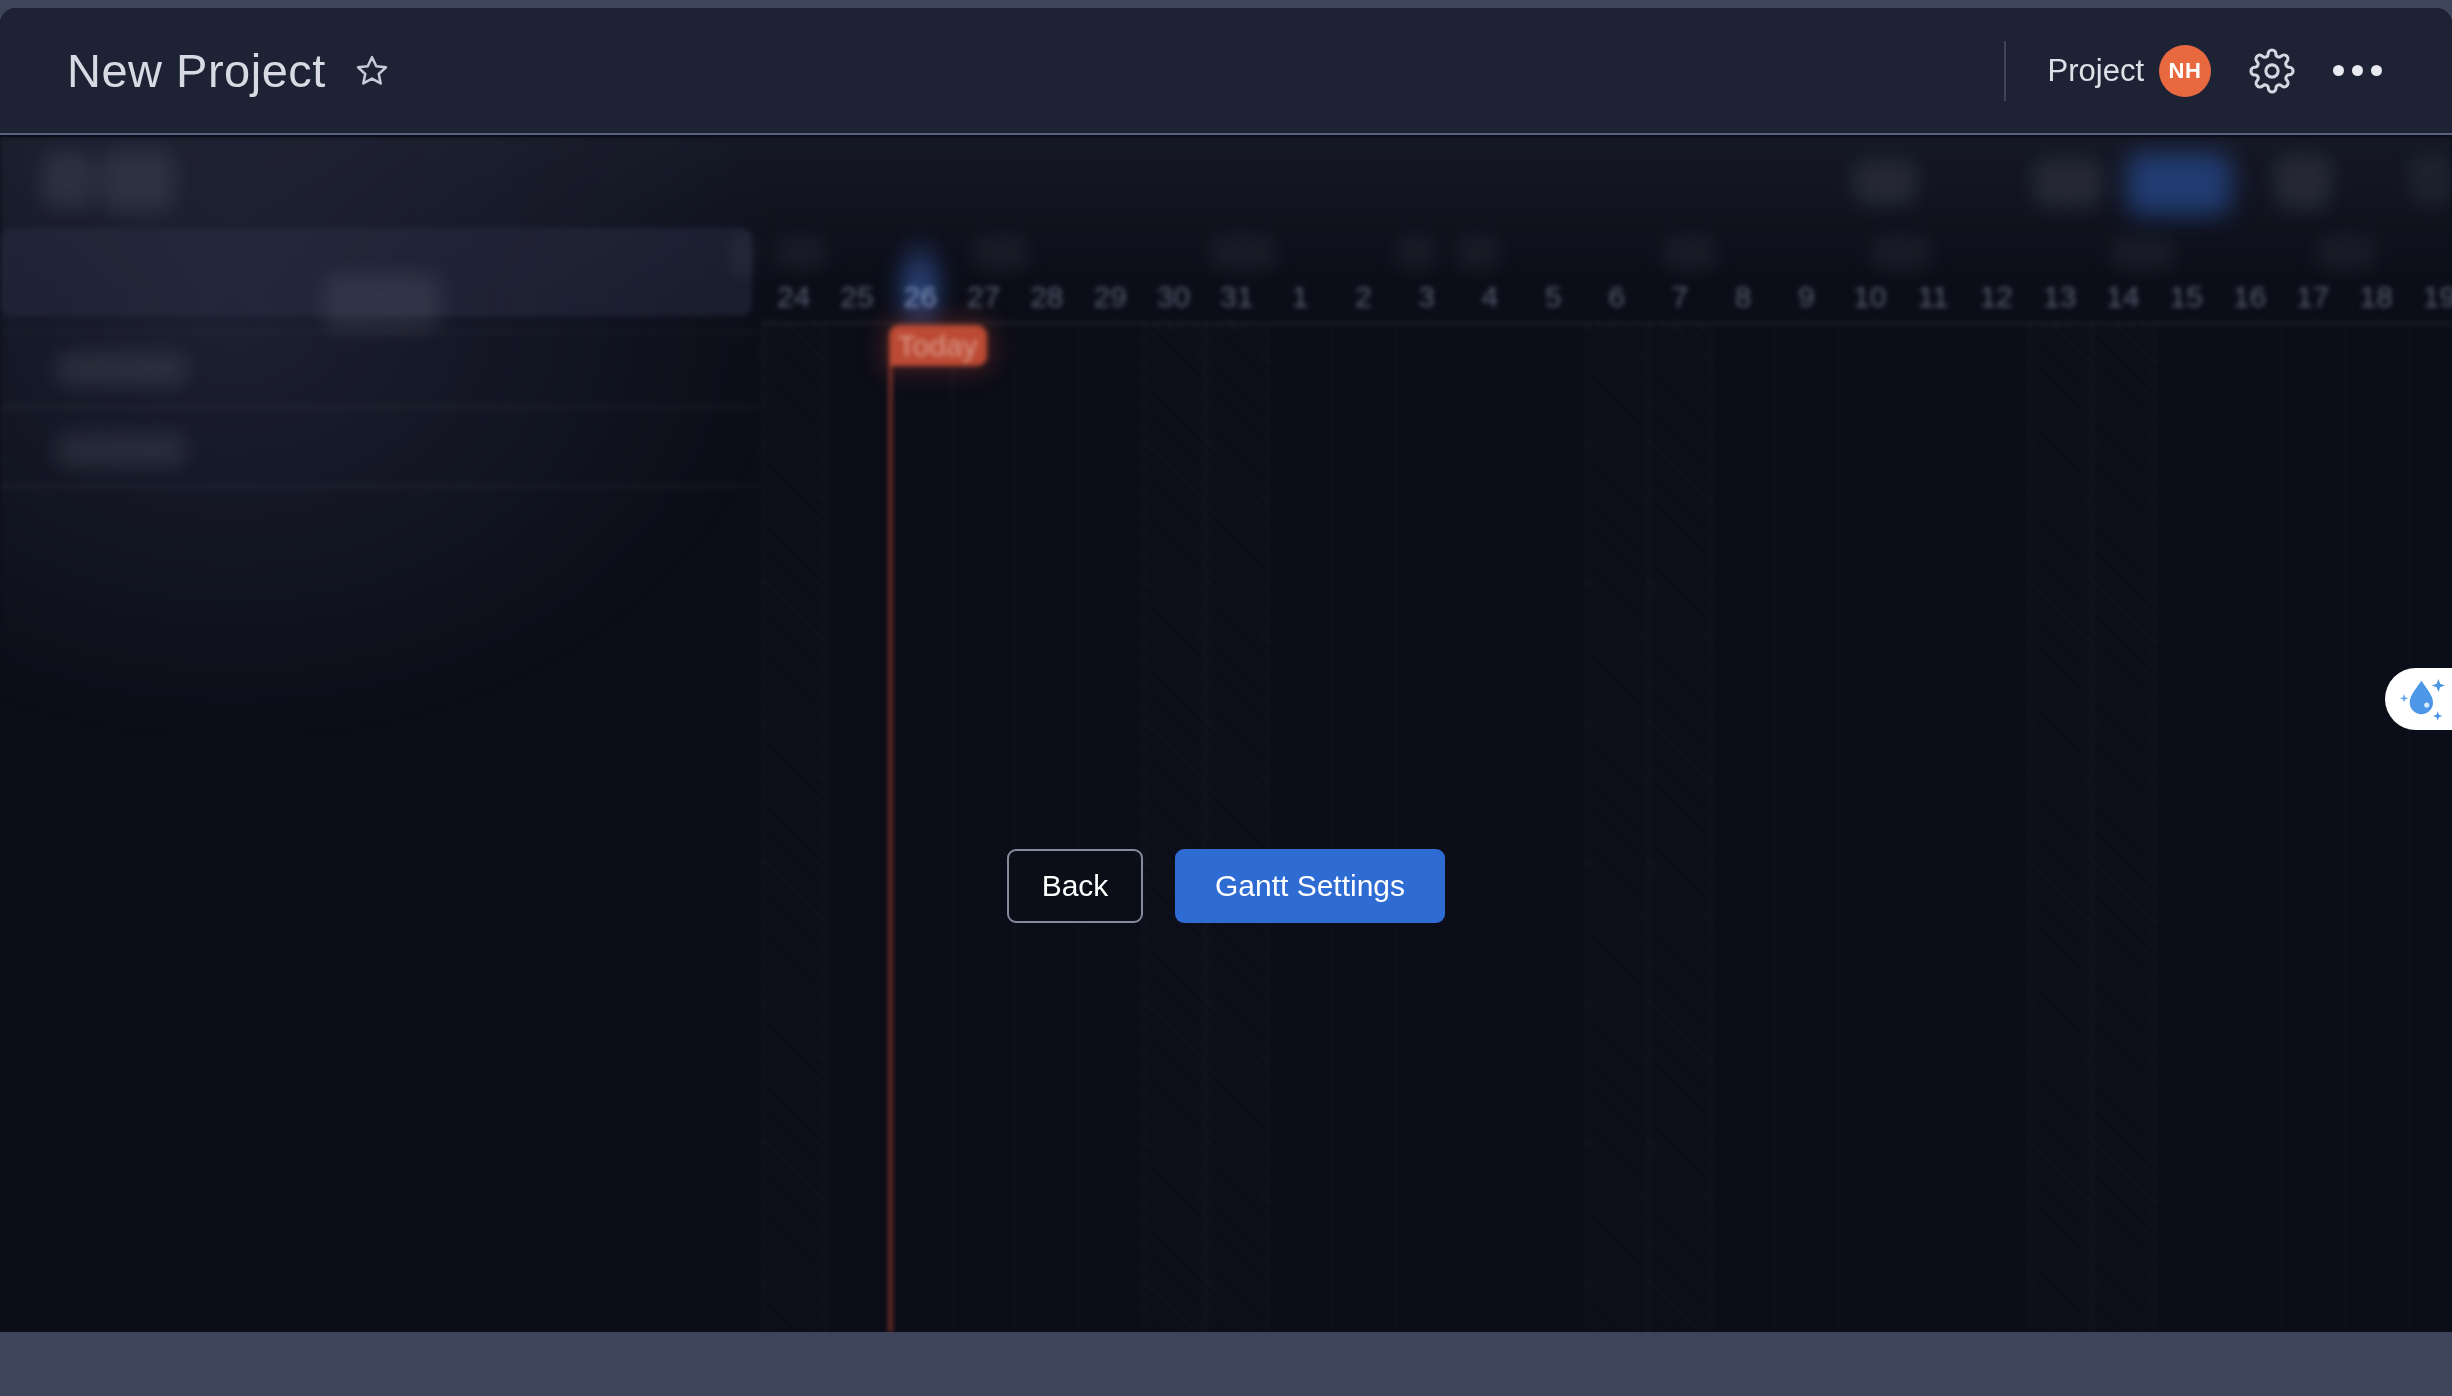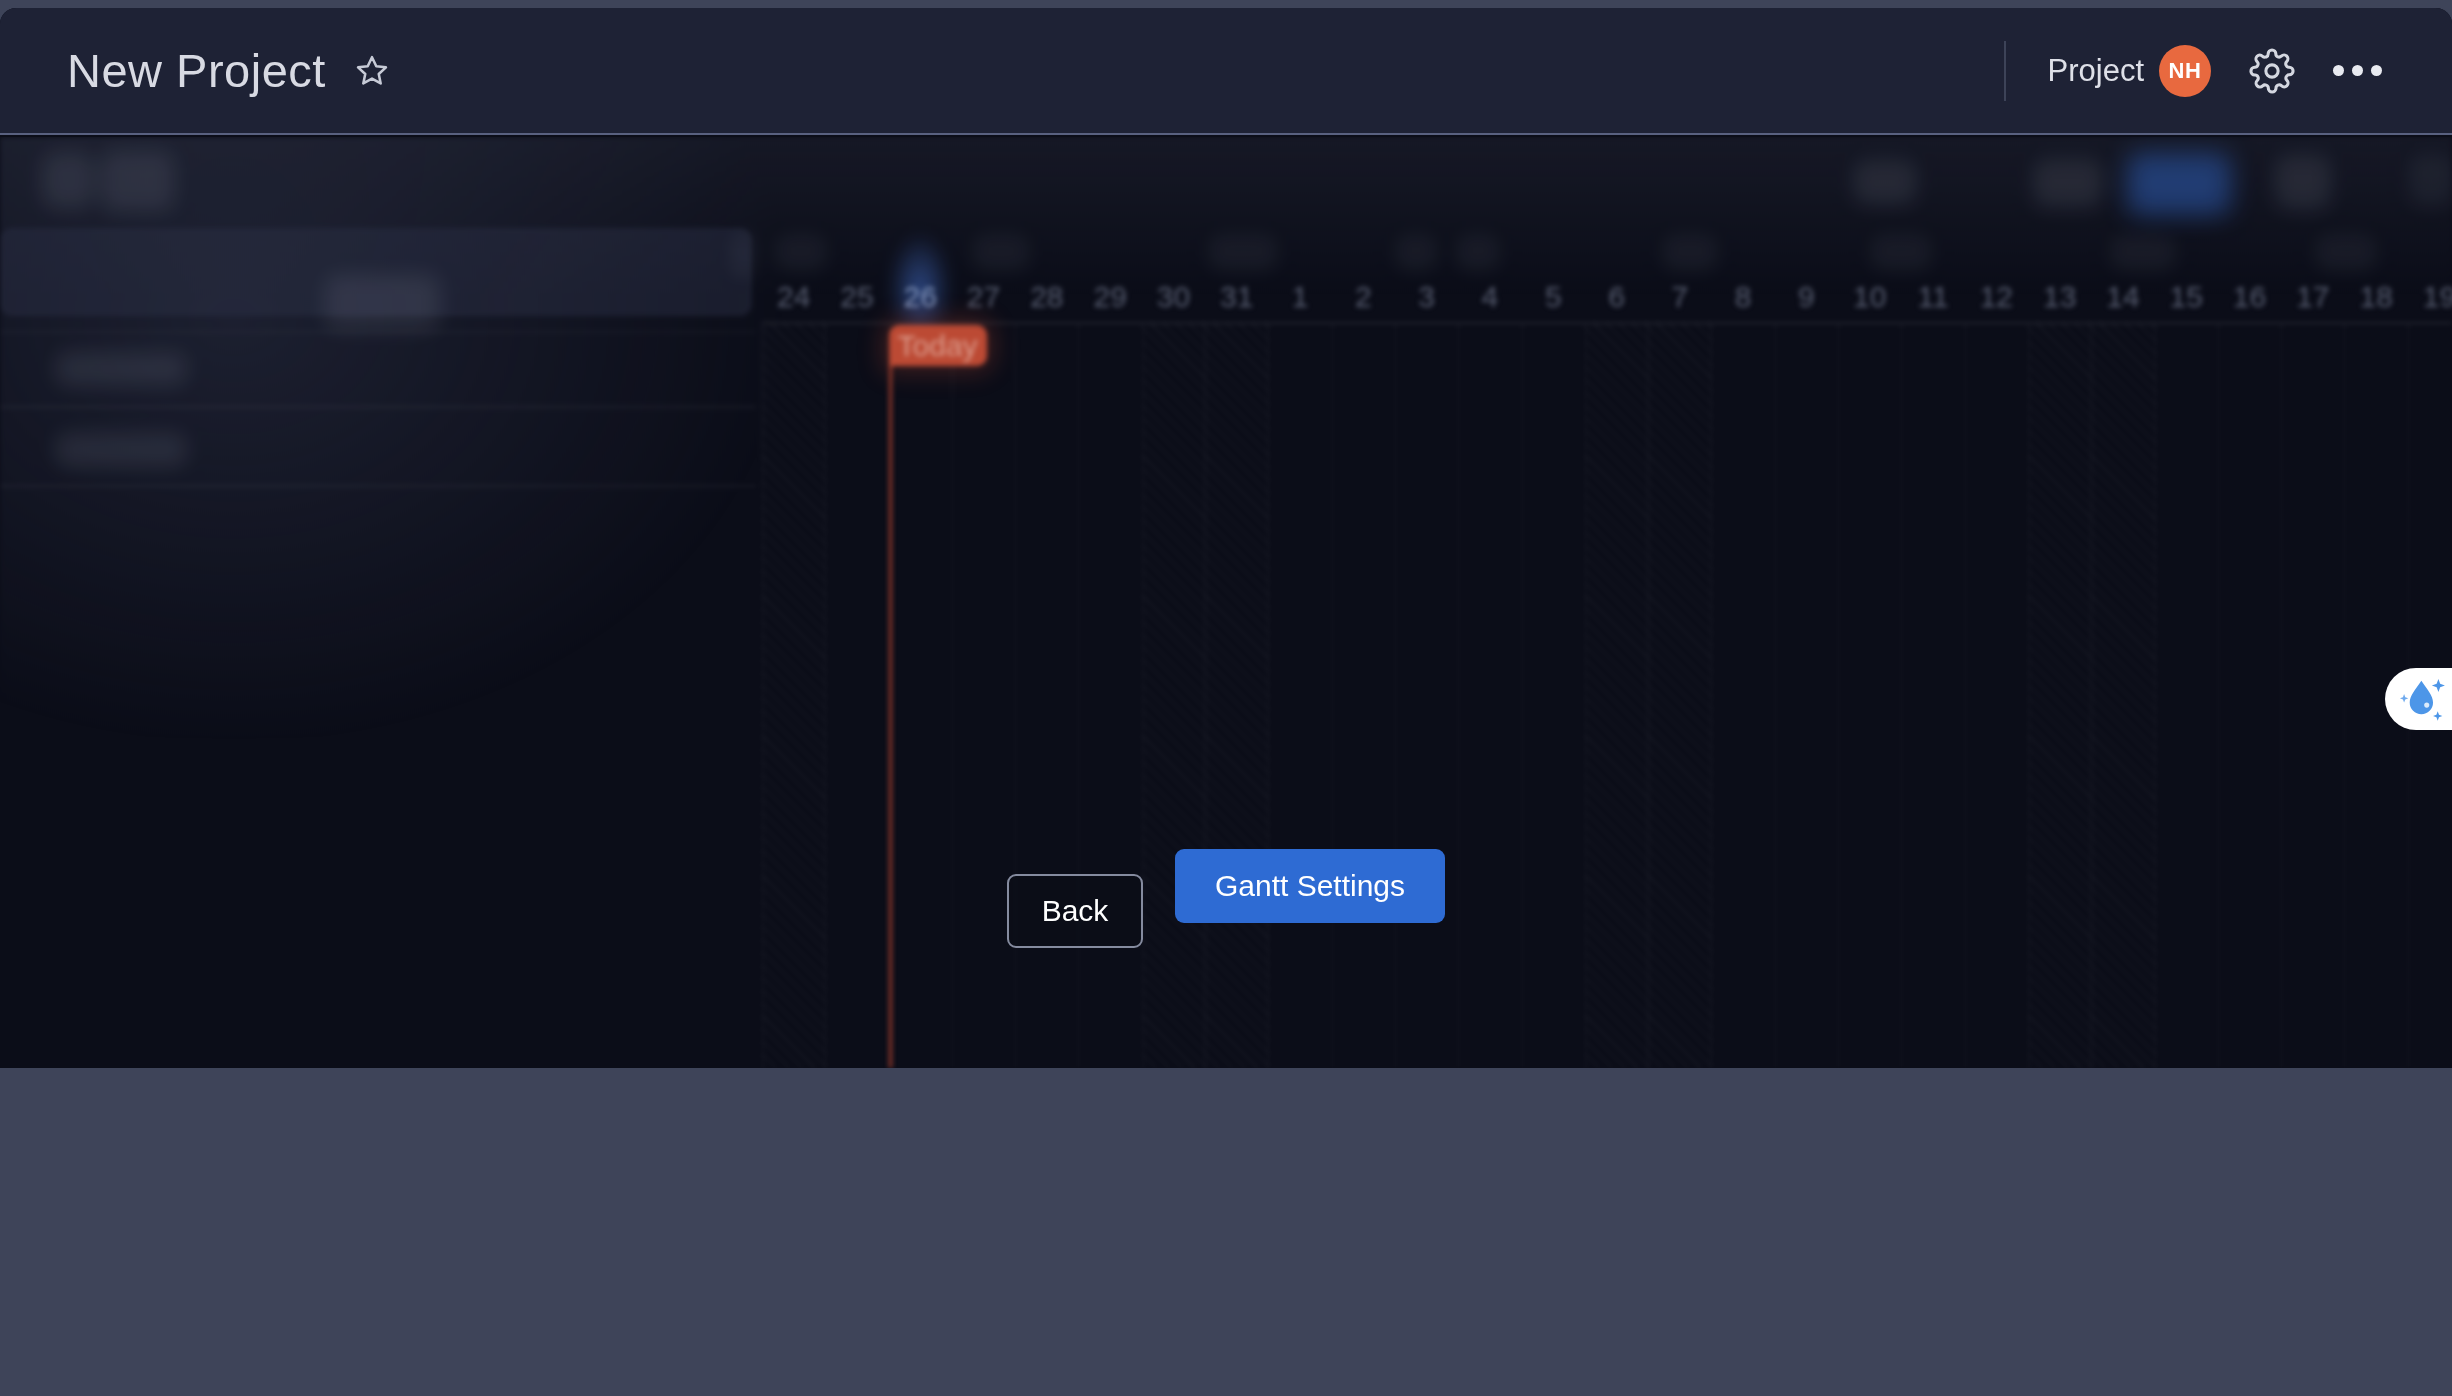--- a/index.html
+++ b/index.html
@@ -3,21 +3,21 @@
 <meta charset="utf-8">
 <style>
   html,body{margin:0;padding:0;}
   body{
     width:2452px;height:1396px;position:relative;overflow:hidden;
     background:#3E4459;
     font-family:"Liberation Sans",sans-serif;
     -webkit-font-smoothing:antialiased;
   }
   .window{
-    position:absolute;left:0;top:8px;width:2452px;height:1060px;
+    position:absolute;left:0;top:8px;width:2452px;height:1324px;
     background:#0B0D18;border-radius:16px 16px 0 0;overflow:hidden;
   }
   
   .topbar{
     position:absolute;top:0;left:0;right:0;height:127px;
     background:#1E2235;border-bottom:2px solid #596180;
     display:flex;align-items:center;box-sizing:border-box;
     padding:0 70px 0 67px;
   }
   .page-title{font-size:47px;font-weight:500;color:#D8DAE3;letter-spacing:.5px;}
@@ -94,21 +94,20 @@
   }
   .overlay-buttons{
     position:absolute;left:0;right:0;top:712px;
     display:flex;justify-content:center;gap:32px;
   }
   .btn{height:74px;border-radius:9px;font-size:30px;font-family:inherit;cursor:pointer;
        display:flex;align-items:center;justify-content:center;}
   .btn-back{
     width:136px;background:rgba(12,14,24,0.35);border:2px solid #858B9F;color:#FFFFFF;
     box-sizing:border-box;
-    margin-top:25px;
   }
   .btn-primary{width:270px;background:#2E6BD3;border:none;color:#FFFFFF;}
   
   .assistant{
     position:absolute;left:2385px;top:531px;width:90px;height:62px;
     background:#FFFFFF;border-radius:31px 0 0 31px;border:none;cursor:pointer;
     display:flex;align-items:center;padding-left:10px;box-sizing:border-box;
   }
 </style>
 </head>

